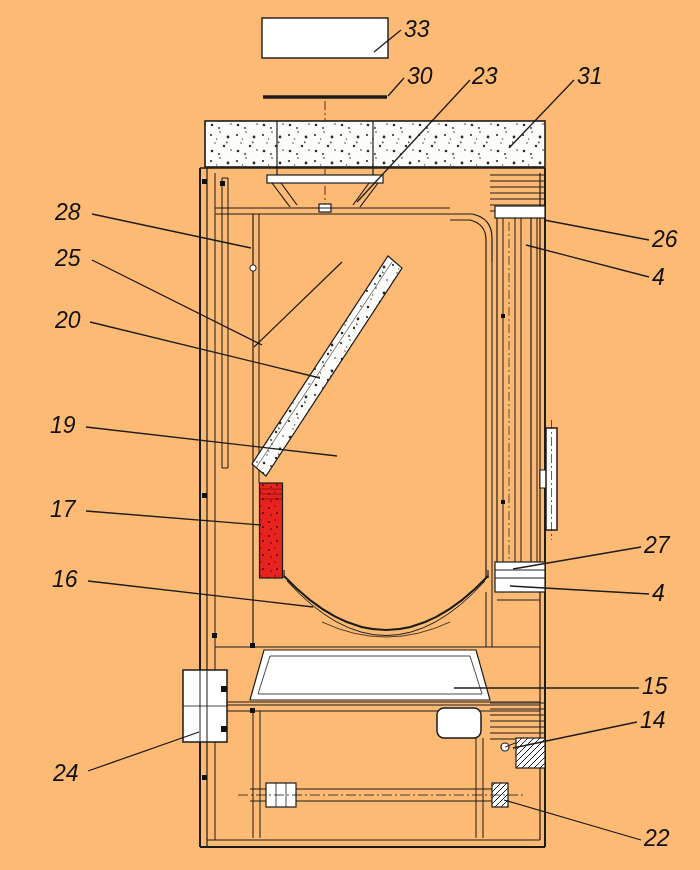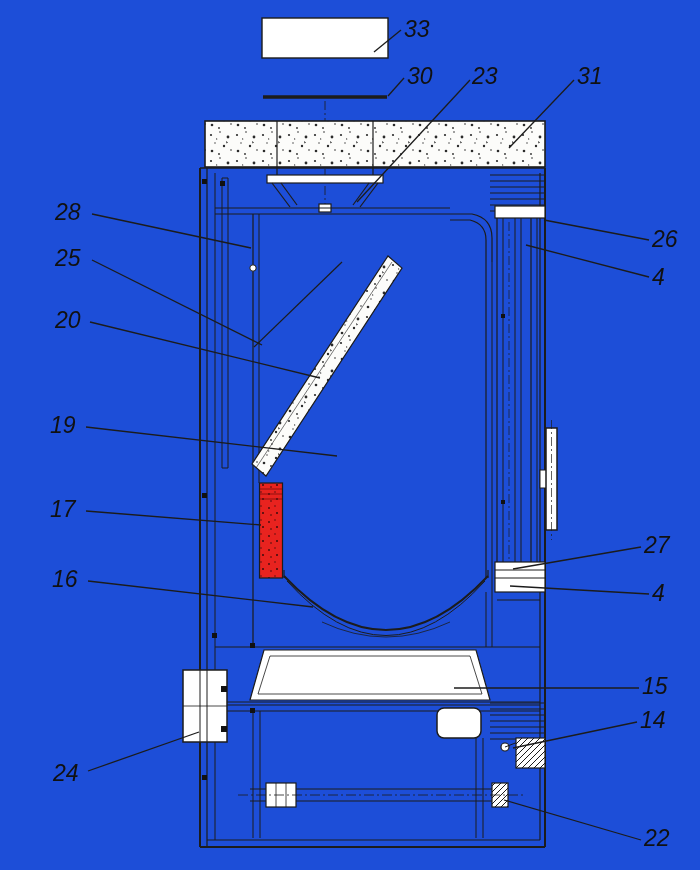--- a/index.html
+++ b/index.html
@@ -1,19 +1,19 @@
 <!DOCTYPE html>
 <html><head>
 <meta charset="utf-8">
 <style>
   html,body{margin:0;padding:0;background:#ffffff;}
   .stage{
     position:relative;
     width:700px;height:870px;
-    background:#1d4ed8;
+    background:#fdba74;
     font-family:"Liberation Sans", sans-serif;
     overflow:hidden;
   }
   svg{display:block;}
   .callout{
     font-family:"Liberation Sans", sans-serif;
     font-style:italic;
     font-size:23px;
     fill:#111;
   }

